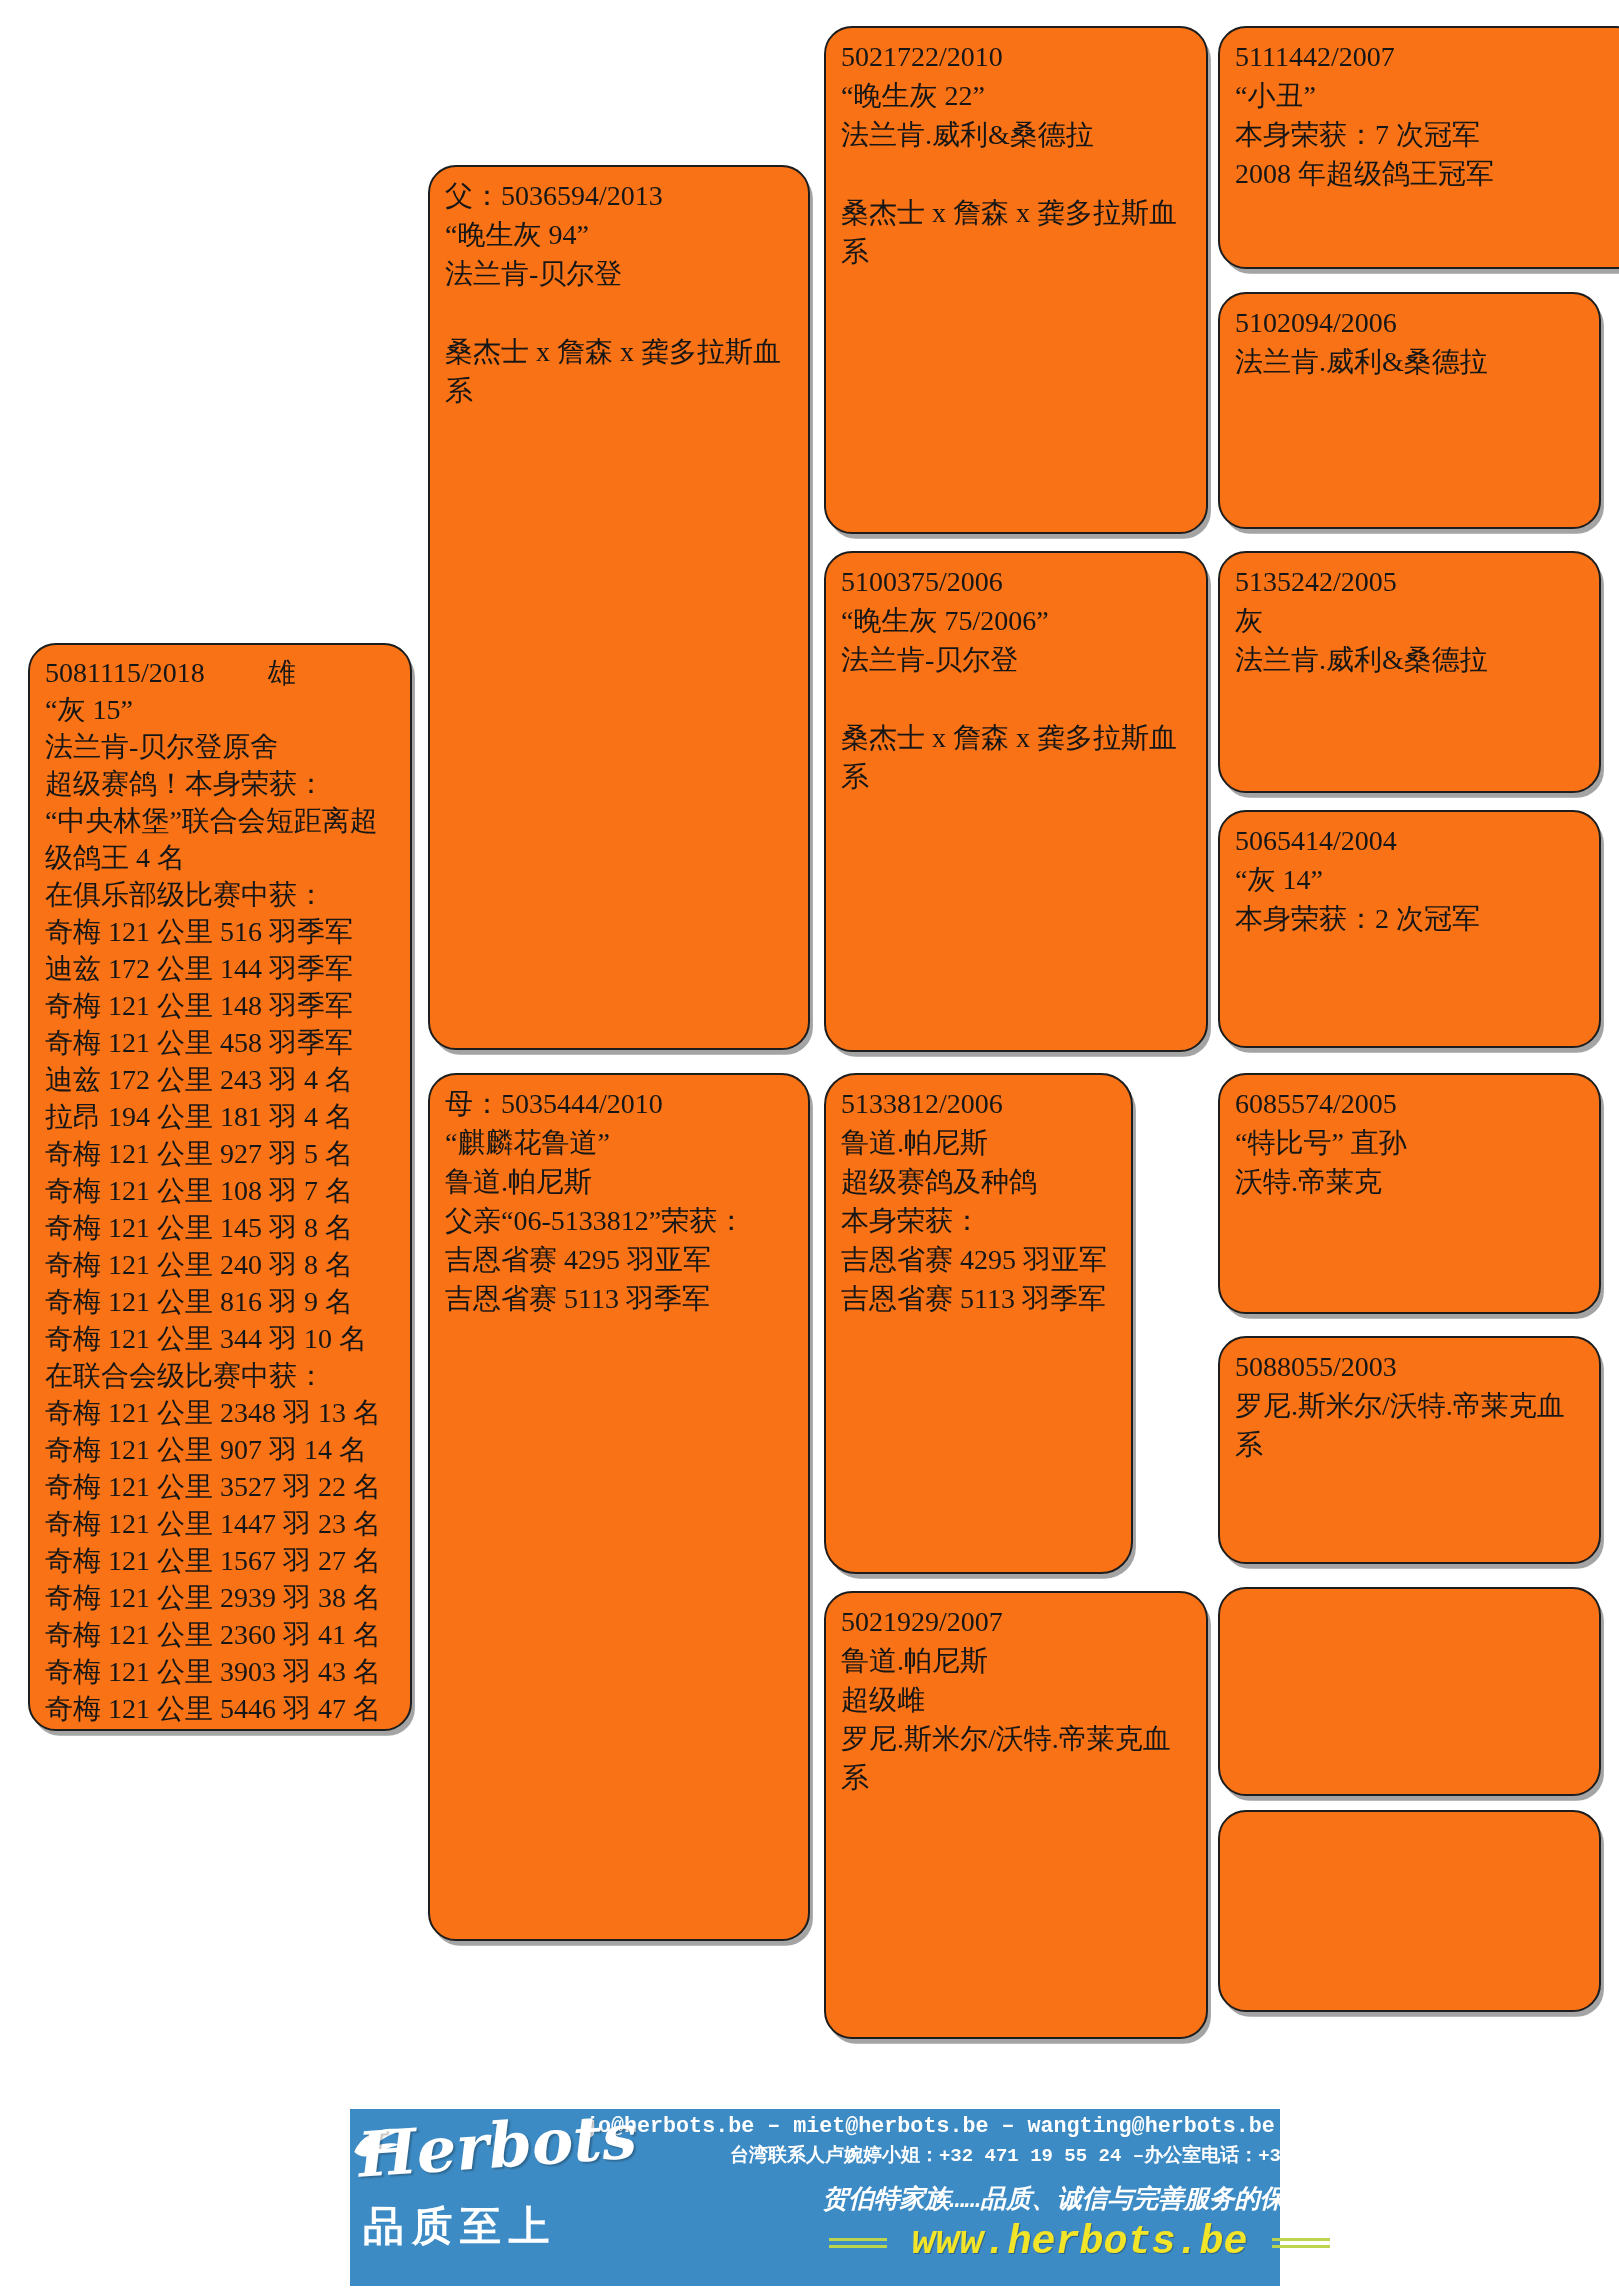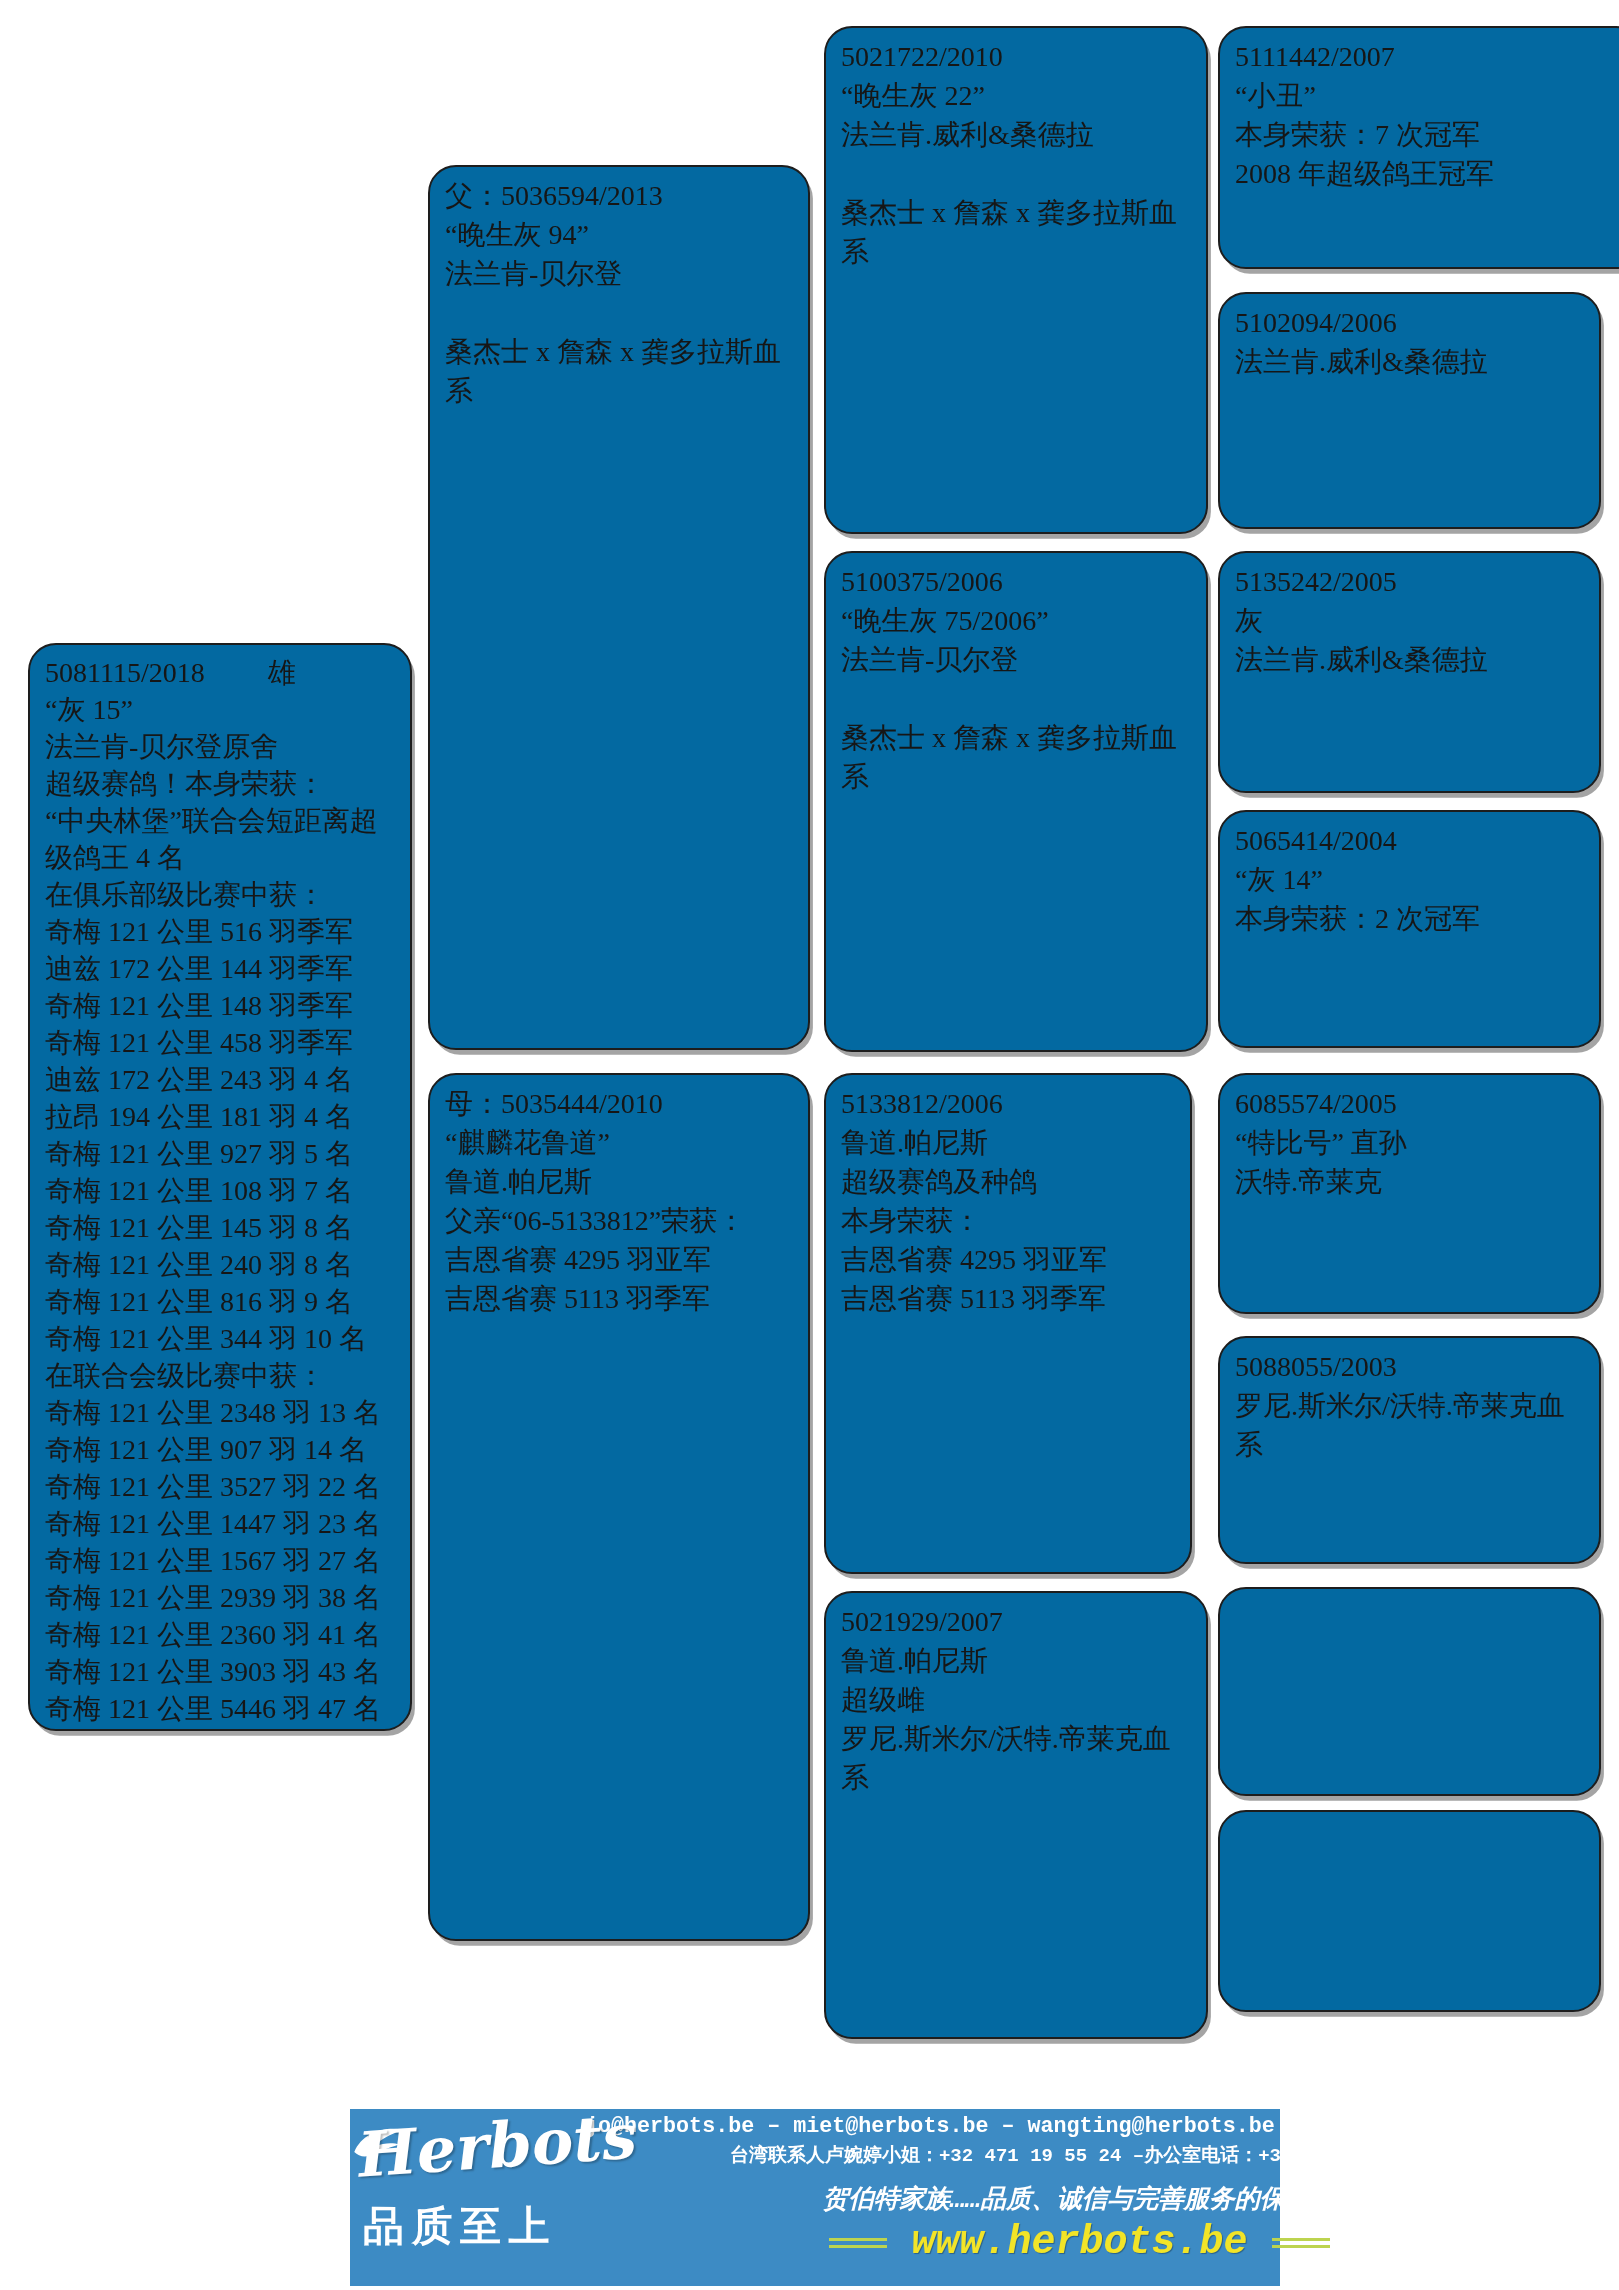--- a/index.html
+++ b/index.html
@@ -1,19 +1,19 @@
 <!DOCTYPE html>
 <html style="font-size:15px"><head>
 <meta charset="utf-8">
 <style>
   html,body{margin:0;padding:0;background:#ffffff;}
   body{width:1620px;height:2290px;position:relative;font-family:"Liberation Serif","DejaVu Serif",serif;color:#161616;}
   .pbox{
     position:absolute;
-    background:#0369a1;
+    background:#f97316;
     border:2.8px solid #1d1d1d;
     border-radius:28px;
     box-shadow:3.8px 5.6px 0 -0.9px rgba(90,90,90,0.55);
     padding:9.4px 15px 9.4px 15px;
     box-sizing:border-box;
     overflow:hidden;
   }
   .line{
     font-size:28px;
     line-height:37px;
@@ -22,21 +22,21 @@
   }
   
   .box-main  {left:28px;  top:643px;  width:384px; height:1088px;}
   
   .box-father{left:428px; top:165px;  width:382px; height:885px;}
   .box-father .line,.box-mother .line,.box-g1 .line,.box-g2 .line,.box-g3 .line,.box-g4 .line{line-height:39px;}
   .box-mother{left:428px; top:1073px; width:382px; height:868px;}
   
   .box-g1{left:824px; top:26px;   width:384px; height:508px;}
   .box-g2{left:824px; top:551px;  width:384px; height:501px;}
-  .box-g3{left:824px; top:1073px; width:368px; height:501px;}
+  .box-g3{left:824px; top:1073px; width:309px; height:501px;border-radius:32px;}
   .box-g4{left:824px; top:1591px; width:384px; height:448px;}
   
   .box-gg1{left:1218px; top:26px;   width:426px; height:243px;}
   .box-gg2{left:1218px; top:292px;  width:383px; height:237px;}
   .box-gg3{left:1218px; top:551px;  width:383px; height:242px;}
   .box-gg4{left:1218px; top:810px;  width:383px; height:238px;}
   .box-gg5{left:1218px; top:1073px; width:383px; height:241px;}
   .box-gg6{left:1218px; top:1336px; width:383px; height:228px;}
   .box-gg7{left:1218px; top:1587px; width:383px; height:209px;}
   .box-gg8{left:1218px; top:1810px; width:383px; height:202px;}

